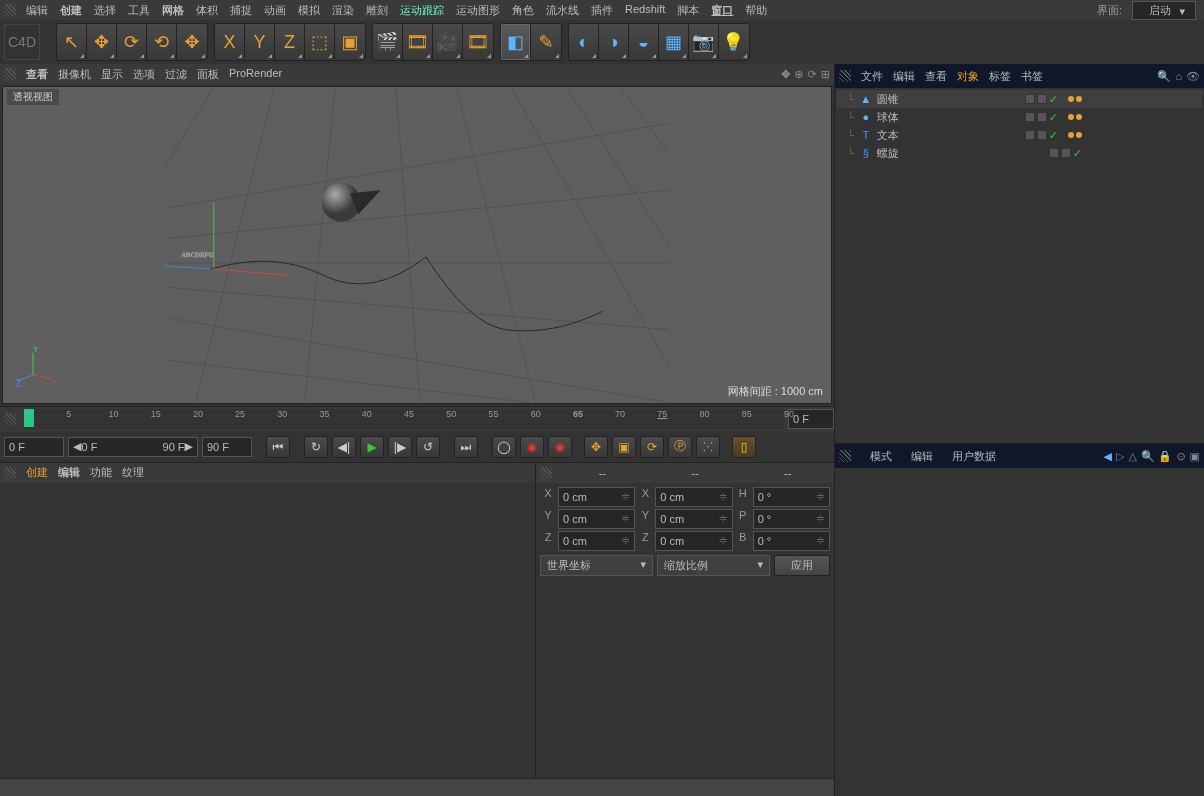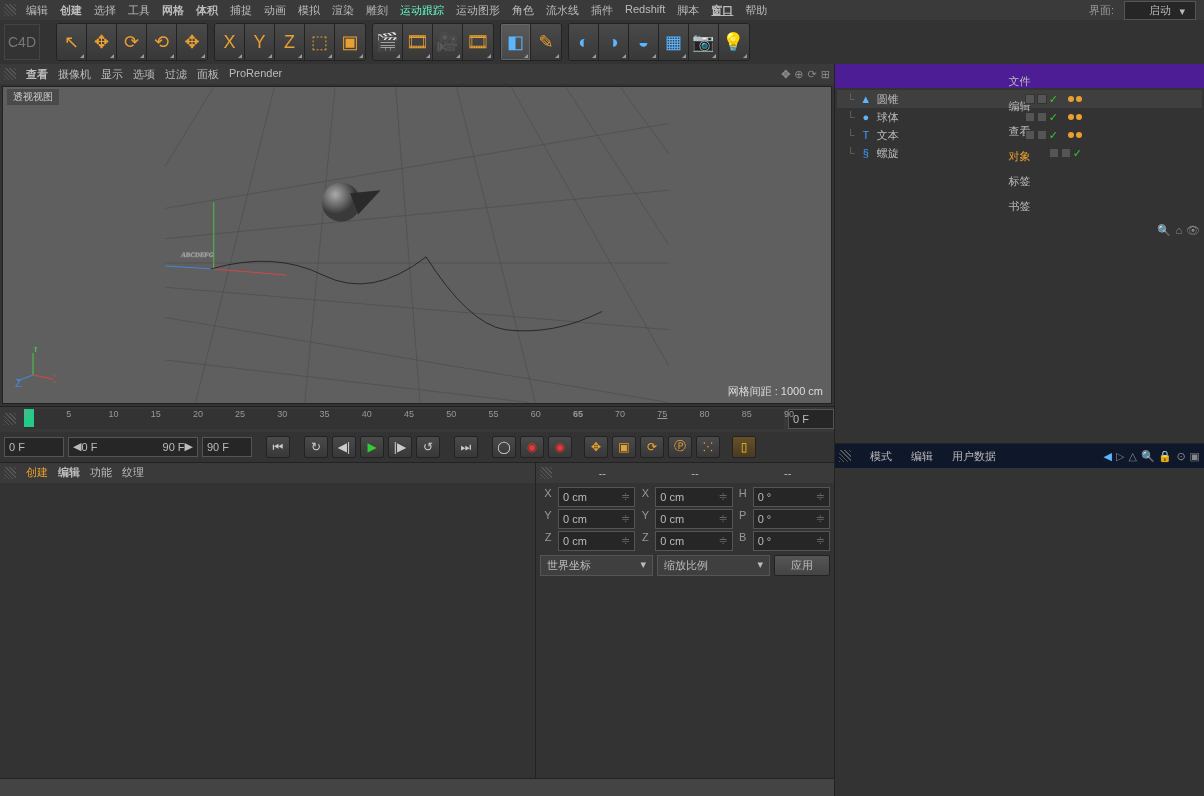--- a/index.html
+++ b/index.html
@@ -2,21 +2,21 @@
 <html><head>
 <meta charset="utf-8">
 <style>
   * { margin: 0; padding: 0; box-sizing: border-box; font-family: "Microsoft YaHei", Arial, sans-serif; font-size: 11px; user-select: none; }
   body { background: #333; color: #bbb; width: 1204px; height: 796px; overflow: hidden; }
   .top-menu { background: #3a3a3a; height: 20px; display: flex; align-items: center; padding: 0 4px; }
   .top-menu .grip { width: 12px; height: 12px; background: repeating-linear-gradient(45deg, #555 0 1px, transparent 1px 3px); margin-right: 4px;}
   .top-menu span { padding: 2px 6px; cursor: default; }
   .top-menu .hl-cyan  { color: #6fc; }
   .layout-label { margin-left: auto; color: #999; }
-  .layout-select { background:#262626; border:1px solid #555; padding:1px 18px 1px 18px; color:#bbb; margin:0 4px; position:relative;}
+  .layout-select { background:#262626; border:1px solid #555; padding:1px 18px 1px 10px; color:#bbb; margin:0 4px; position:relative;}
   .toolbar { background: #333; height: 44px; display: flex; align-items: center; padding: 0 4px; gap: 10px; }
   .logo { width:36px; height:36px; border:1px solid #444; display:flex; align-items:center; justify-content:center; color:#777; font-size:14px; margin-right:6px;}
   .tgrp { display:flex; gap:0; border:1px solid #222; border-radius:3px; overflow:hidden;}
   .tbtn { width:30px; height:36px; background: linear-gradient(#4a4a4a,#383838); border-right:1px solid #222; display:flex; align-items:center; justify-content:center; font-size:18px; color:#e8a030; position:relative; }
   .tbtn:last-child{border-right:none;}
   .tbtn.blue { color:#5bb5ff; }
   .tbtn.sel { background: linear-gradient(#5a5a5a,#484848); box-shadow: inset 0 0 0 1px #666;}
   .tbtn .tri { position:absolute; bottom:2px; right:2px; width:0; height:0; border-left:4px solid transparent; border-bottom:4px solid #999;}
   .main { display:flex; height: calc(796px - 20px - 44px); }
   .left-col { width: 835px; display:flex; flex-direction:column; border-right:1px solid #222;}
@@ -48,21 +48,21 @@
   .coord-panel{ flex:1; background:#333; border-left:1px solid #222;}
   .coord-head{height:20px; background:#3a3a3a; display:flex; align-items:center; padding:0 4px; gap:8px;}
   .coord-grid{display:grid; grid-template-columns: 16px 1fr 16px 1fr 16px 1fr; gap:2px; padding:4px;}
   .coord-grid label{color:#999; text-align:center;}
   .coord-grid .numbox{width:auto;}
   .coord-foot{display:flex; gap:4px; padding:0 4px; align-items:center;}
   .dd{flex:1; background:#3f3f3f; border:1px solid #555; padding:2px 6px; display:flex; justify-content:space-between;}
   .apply{background:linear-gradient(#555,#444); border:1px solid #222; border-radius:2px; padding:2px 16px;}
   .right-col { flex:1; display:flex; flex-direction:column; background:#333;}
   .obj-panel{ height:380px; border-bottom:1px solid #222;}
-  .obj-tabs{height:24px; background:#4c1d95; display:flex; align-items:center; padding:0 4px; gap:10px;flex-direction:column;}
+  .obj-tabs{height:24px; background:#0f172a; display:flex; align-items:center; padding:0 4px; gap:10px;}
   .obj-tabs .grip{width:12px;height:12px;background: repeating-linear-gradient(45deg, #555 0 1px, transparent 1px 3px);}
   .obj-tabs span.active{color:#e8a030;}
   .obj-tabs .ricons{margin-left:auto; display:flex; gap:4px; color:#888;}
   .obj-tree{padding:2px; background:#333;}
   .obj-row{display:flex; align-items:center; height:18px; gap:4px; padding-left:10px;}
   .obj-row.sel{background:#3f3f3f;}
   .tree-l{color:#666;}
   .obj-ico{width:14px; height:14px; display:inline-flex; align-items:center; justify-content:center; font-size:11px;}
   .obj-name{width:52px;}
   .vis{display:flex; gap:2px; margin-left:auto; margin-right:120px; align-items:center;}
@@ -79,21 +79,21 @@
 <body>
 
 <div class="top-menu">
   <div class="grip"></div>
   <div id="top-menu-items" style="display:flex;">
       <span>编辑</span>
       <span style="font-weight: bold;">创建</span>
       <span>选择</span>
       <span>工具</span>
       <span style="font-weight: bold;">网格</span>
-      <span style="font-weight: bold;">体积</span>
+      <span style="font-weight: normal;">体积</span>
       <span>捕捉</span>
       <span>动画</span>
       <span>模拟</span>
       <span>渲染</span>
       <span>雕刻</span>
       <span class="hl-cyan">运动跟踪</span>
       <span>运动图形</span>
       <span>角色</span>
       <span>流水线</span>
       <span>插件</span>

